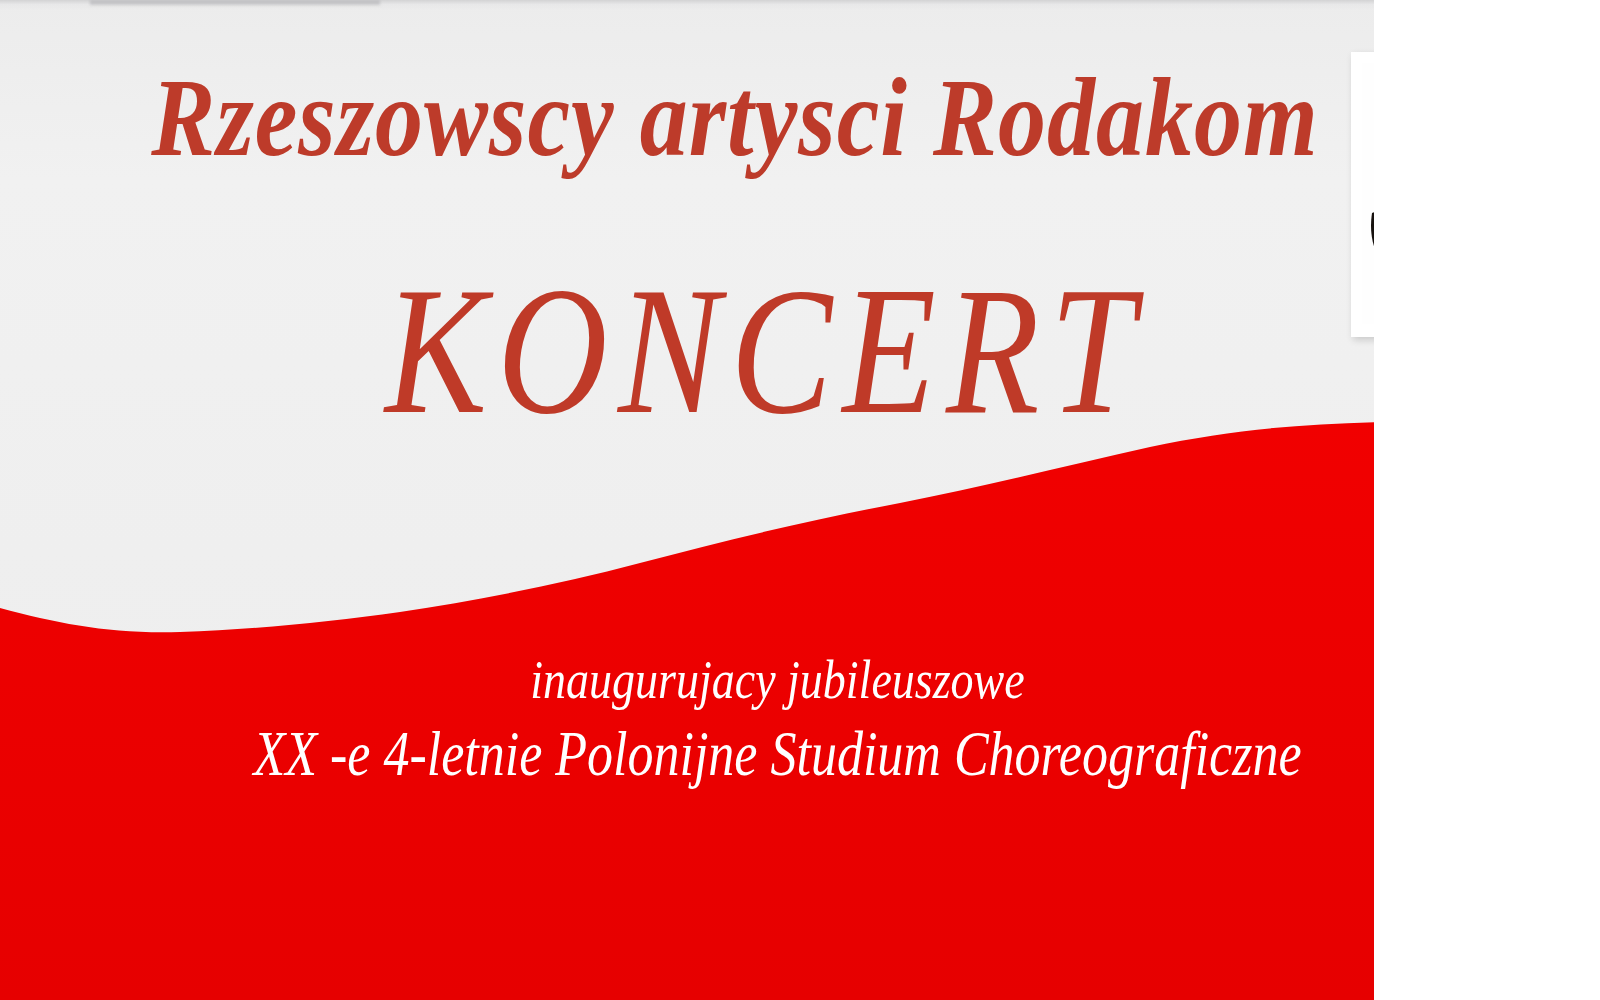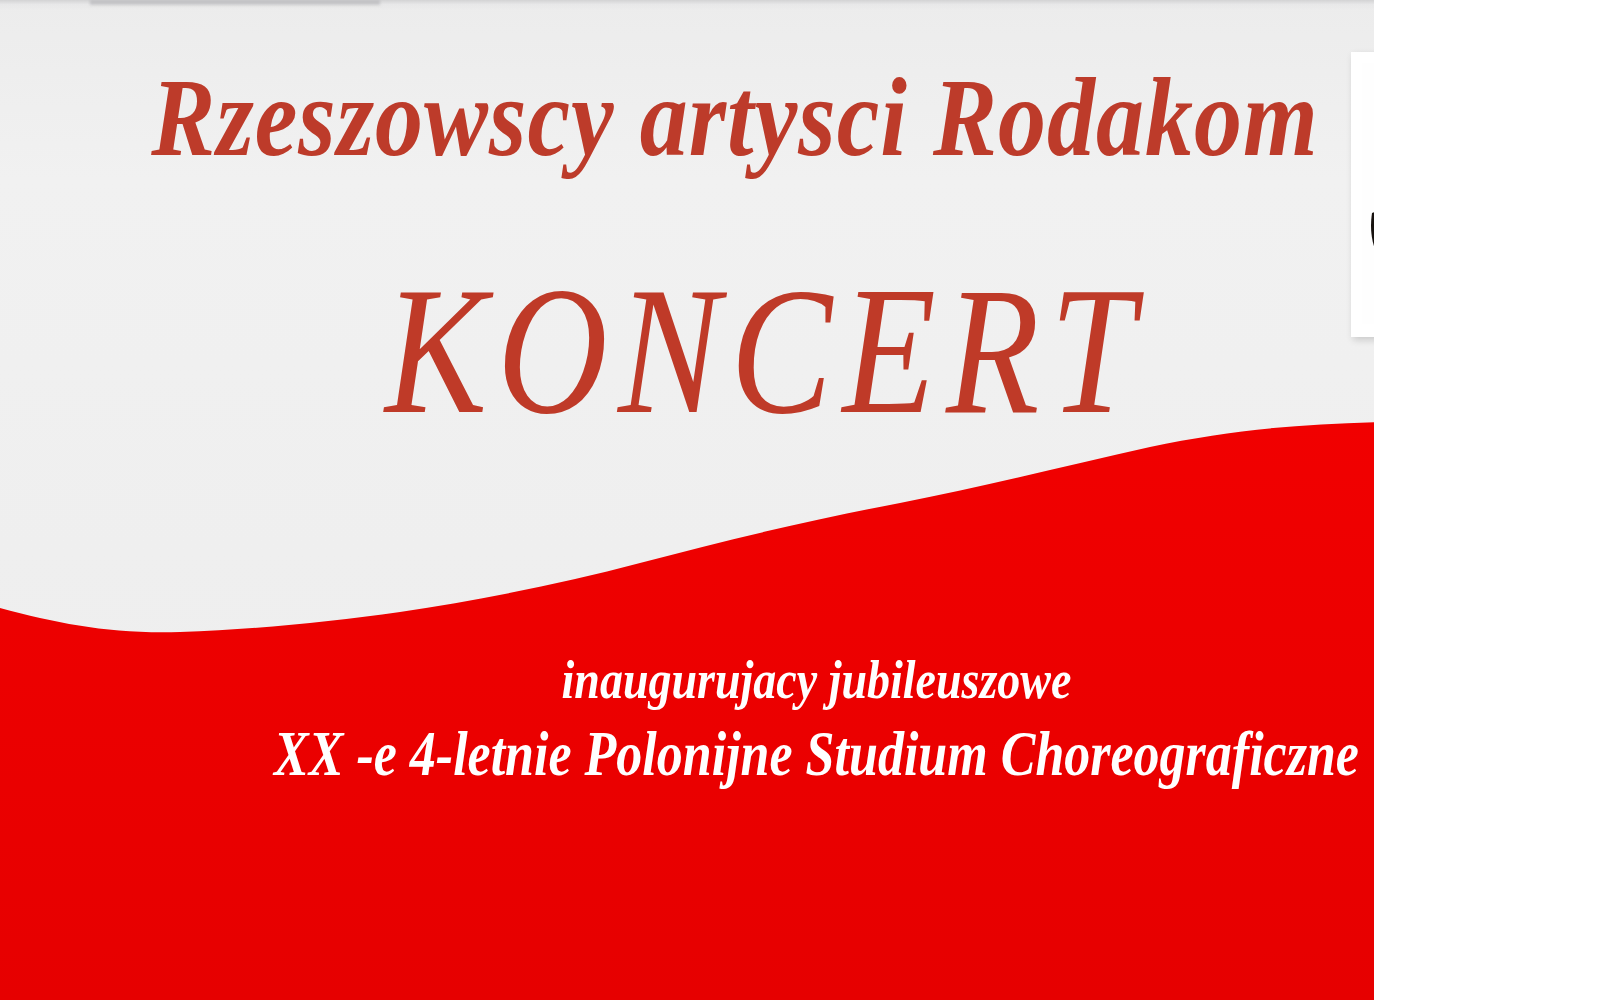--- a/index.html
+++ b/index.html
@@ -90,24 +90,23 @@
   
   .subtitle {
     position: absolute;
     left: 0;
     top: 648px;
     width: 1555px;
     text-align: center;
     color: #ffffff;
     font-family: "Liberation Serif", "DejaVu Serif", serif;
     font-style: italic;
-    font-weight: 700;
+    font-weight: 400;
     line-height: 1.16;
     white-space: nowrap;
-    padding-left: 39px;
   }
   .subtitle .line1 {
     display: block;
     font-size: 46px;
     letter-spacing: 0px;
     transform: scaleY(1.2);
     transform-origin: 50% 0;
   }
   .subtitle .line2 {
     display: block;

